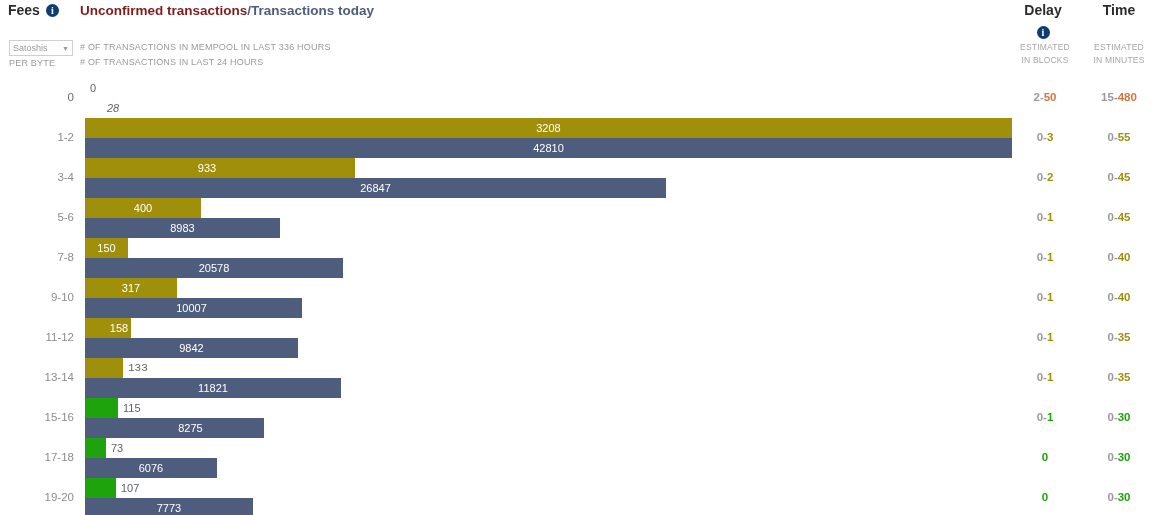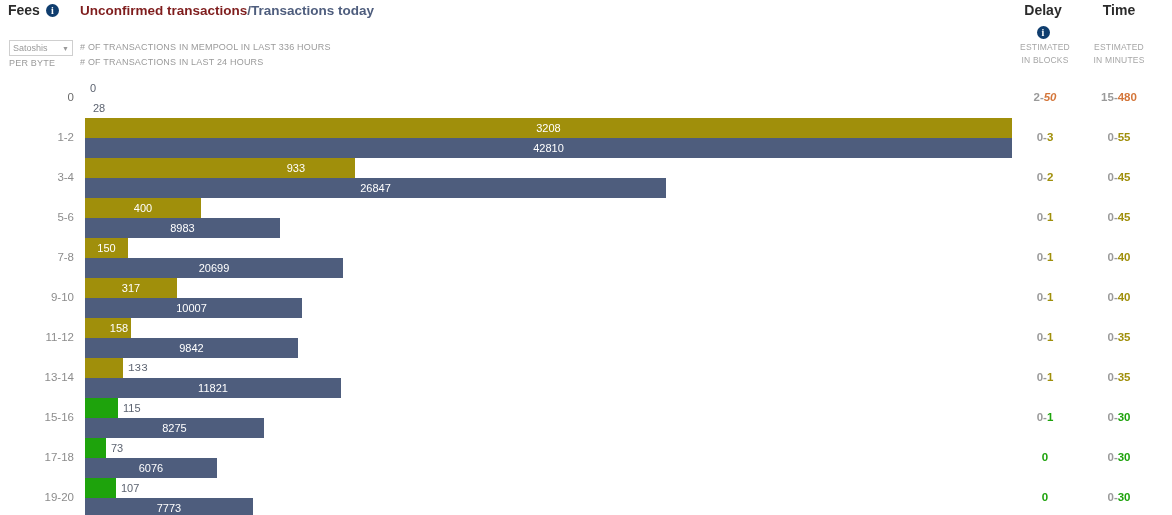--- a/index.html
+++ b/index.html
@@ -176,24 +176,24 @@
   </div>
 
   <div id="chart">
       <div class="row zerorow">
         <div class="row-label zero">0</div>
         <div class="bars">
           <div class="bar-track">
             <div class="bar-val outside" style="left: 5px;">0</div>
           </div>
           <div class="bar-track">
-            <div class="bar-val outside" style="left: 8px;">28</div>
-          </div>
-        </div>
-        <div class="cell-delay"><span class="pfx">2-</span><span style="color: rgb(212, 118, 58); font-style: italic;">50</span></div>
+            <div class="bar-val outside" style="left: 22px; font-style: italic;">28</div>
+          </div>
+        </div>
+        <div class="cell-delay"><span class="pfx">2-</span><span style="color: rgb(212, 118, 58);">50</span></div>
         <div class="cell-time"><span class="pfx">15-</span><span style="color: rgb(212, 118, 58); text-align: right;">480</span></div>
       </div>
       <div class="row">
         <div class="row-label">1-2</div>
         <div class="bars">
           <div class="bar-track">
             <div class="bar" style="width: 927px; background: rgb(160, 143, 11);"></div>
             <div class="bar-val inside" style="left: 0px; width: 927px; text-align: center;">3208</div>
           </div>
           <div class="bar-track">
@@ -202,21 +202,21 @@
           </div>
         </div>
         <div class="cell-delay"><span class="pfx">0-</span><span style="color: rgb(160, 143, 11);">3</span></div>
         <div class="cell-time"><span class="pfx">0-</span><span style="color: rgb(160, 143, 11);">55</span></div>
       </div>
       <div class="row">
         <div class="row-label">3-4</div>
         <div class="bars">
           <div class="bar-track">
             <div class="bar" style="width: 270px; background: rgb(160, 143, 11);"></div>
-            <div class="bar-val inside" style="left: 0px; width: 220px; text-align: right;">933</div>
+            <div class="bar-val inside" style="left: 12px; width: 220px; text-align: center;">933</div>
           </div>
           <div class="bar-track">
             <div class="bar" style="width: 581px; background: rgb(78, 93, 125);"></div>
             <div class="bar-val inside" style="left: 0px; width: 581px; text-align: center;">26847</div>
           </div>
         </div>
         <div class="cell-delay"><span class="pfx">0-</span><span style="color: rgb(160, 143, 11);">2</span></div>
         <div class="cell-time"><span class="pfx">0-</span><span style="color: rgb(160, 143, 11);">45</span></div>
       </div>
       <div class="row">
@@ -236,21 +236,21 @@
       </div>
       <div class="row">
         <div class="row-label">7-8</div>
         <div class="bars">
           <div class="bar-track">
             <div class="bar" style="width: 43px; background: rgb(160, 143, 11);"></div>
             <div class="bar-val inside" style="left: 0px; width: 43px; text-align: center;">150</div>
           </div>
           <div class="bar-track">
             <div class="bar" style="width: 258px; background: rgb(78, 93, 125);"></div>
-            <div class="bar-val inside" style="left: 0px; width: 258px; text-align: center;">20699</div>
+            <div class="bar-val inside" style="left: 0px; width: 258px; text-align: center;">20578</div>
           </div>
         </div>
         <div class="cell-delay"><span class="pfx">0-</span><span style="color: rgb(160, 143, 11);">1</span></div>
         <div class="cell-time"><span class="pfx">0-</span><span style="color: rgb(160, 143, 11);">40</span></div>
       </div>
       <div class="row">
         <div class="row-label">9-10</div>
         <div class="bars">
           <div class="bar-track">
             <div class="bar" style="width: 92px; background: rgb(160, 143, 11);"></div>
@@ -296,21 +296,21 @@
       </div>
       <div class="row">
         <div class="row-label">15-16</div>
         <div class="bars">
           <div class="bar-track">
             <div class="bar" style="width: 33px; background: rgb(30, 163, 12);"></div>
             <div class="bar-val outside" style="left: 38px;">115</div>
           </div>
           <div class="bar-track">
             <div class="bar" style="width: 179px; background: rgb(78, 93, 125);"></div>
-            <div class="bar-val inside" style="left: 0px; width: 179px; text-align: center;">8275</div>
+            <div class="bar-val inside" style="left: 16px; width: 179px; text-align: center;">8275</div>
           </div>
         </div>
         <div class="cell-delay"><span class="pfx">0-</span><span style="color: rgb(30, 163, 12);">1</span></div>
         <div class="cell-time"><span class="pfx">0-</span><span style="color: rgb(30, 163, 12);">30</span></div>
       </div>
       <div class="row">
         <div class="row-label">17-18</div>
         <div class="bars">
           <div class="bar-track">
             <div class="bar" style="width: 21px; background: rgb(30, 163, 12);"></div>

